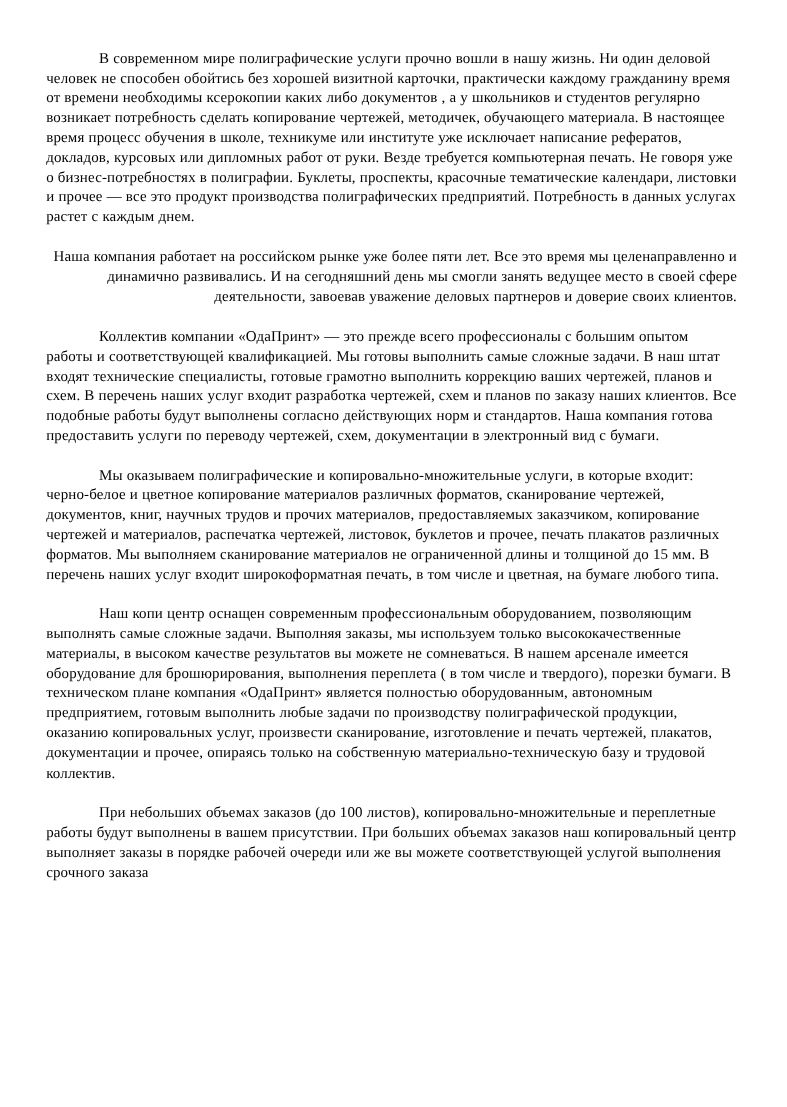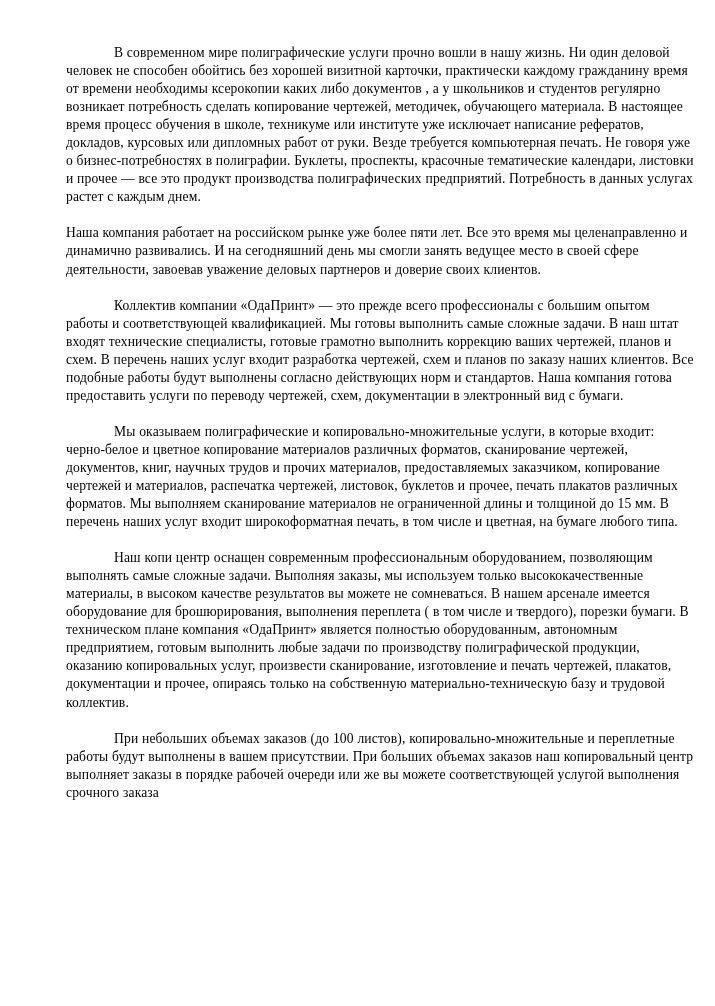--- a/index.html
+++ b/index.html
@@ -19,35 +19,35 @@
   .page {
     position: relative;
     width: 715px;
     height: 1006px;
     background: #ffffff;
     box-sizing: border-box;
     padding: 44px 45px 0 42px;
   }
   .doc-body {
     width: 628px;
-    margin-left: 24px;
   }
   p.para {
     margin: 0;
     padding: 0;
     font-size: 13.6px;
     line-height: 18.05px;
     text-align: left;
     text-indent: 48px;
     letter-spacing: 0.01em;
     word-spacing: 0.01em;
     white-space: normal;
   }
   p.para.noindent {
     text-indent: 0;
+    text-align: right;
   }
   .para-gap {
     height: 18px;
   }
 </style>
 </head>
 <body>
 
 <div class="page">
   <div class="doc-body">

